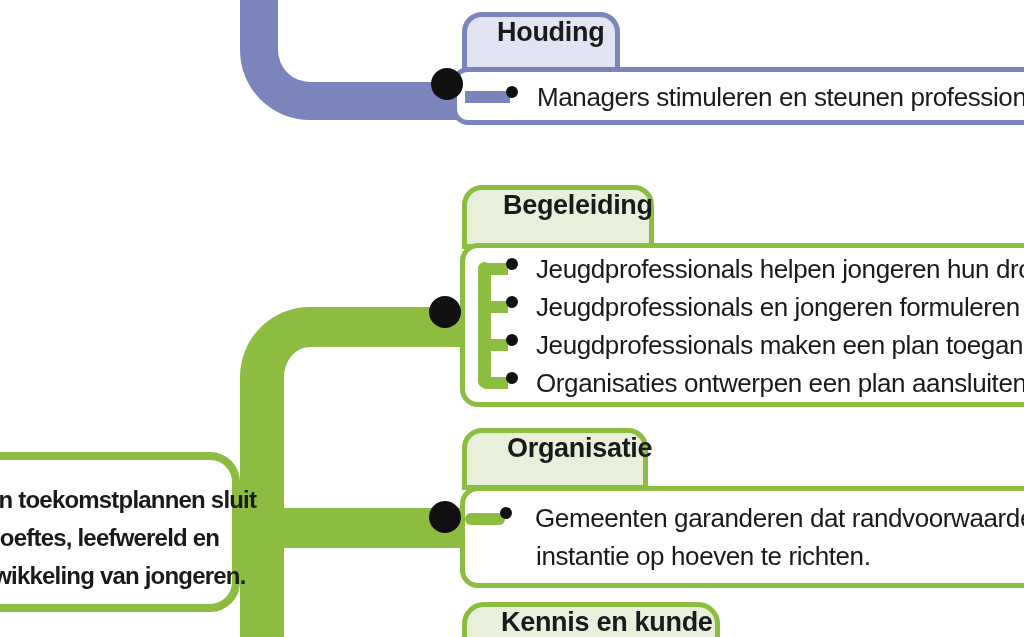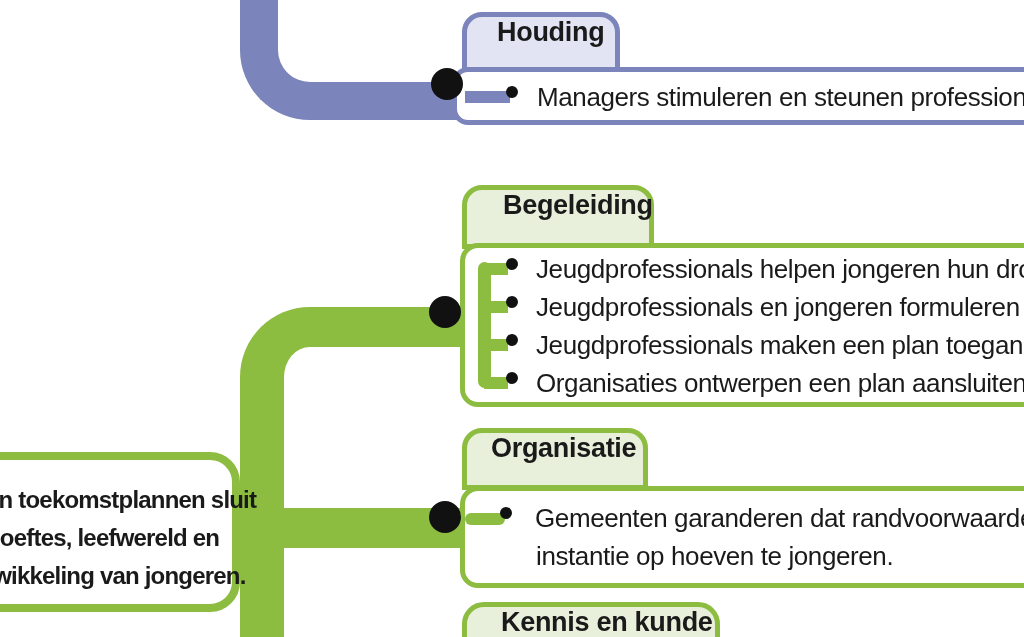--- a/index.html
+++ b/index.html
@@ -42,21 +42,21 @@
   
   .hdr{
     z-index:1;display:flex;
     border-radius:20px 20px 0 0;font-weight:700;font-size:27px;
     letter-spacing:-0.3px;white-space:nowrap;
   }
   .hdr-purple{background:var(--purple_light);border:5px solid var(--purple);}
   .hdr-green{background:var(--green_light);border:5px solid var(--green);}
   .hdr-houding{left:462px;top:12px;width:158px;height:62px;padding-left:30px;}
   .hdr-begeleiding{left:462px;top:185px;width:192px;height:64px;padding-left:36px;}
-  .hdr-organisatie{left:462px;top:428px;width:186px;height:62px;padding-left:24px;}
+  .hdr-organisatie{left:462px;top:428px;width:186px;height:62px;padding-left:40px;}
   .hdr-kennis{left:462px;top:602px;width:258px;height:70px;padding-left:34px;border-radius:22px;}
 
   
   .content{z-index:2;background:#fff;}
   .content-houding{left:452px;top:67px;width:650px;height:58px;border:5px solid var(--purple);border-radius:16px;}
   .content-begeleiding{left:460px;top:243px;width:660px;height:164px;border:5px solid var(--green);border-radius:18px;}
   .content-organisatie{left:460px;top:486px;width:660px;height:102px;border:5px solid var(--green);border-radius:18px;}
 
   
   .node{
@@ -124,20 +124,20 @@
 
   <div class="abs node" style="left:429px;top:296px;"></div>
 
   <div class="abs hdr hdr-green hdr-organisatie">
     <span>Organisatie</span>
   </div>
   <div class="abs content content-organisatie"></div>
   <div class="abs stub stub-green" style="left:465px;top:513px;width:40px;height:12px;border-radius:6px;"></div>
   <div class="abs bullet" style="left:500px;top:507px;"></div>
   <div class="abs item" style="left:535px;top:504px;">Gemeenten garanderen dat randvoorwaarden</div>
-  <div class="abs item" style="left:536px;top:542px;">instantie op hoeven te jongeren.</div>
+  <div class="abs item" style="left:536px;top:542px;">instantie op hoeven te richten.</div>
   <div class="abs node" style="left:429px;top:501px;"></div>
 
   <div class="abs hdr hdr-green hdr-kennis">
     <span>Kennis en kunde</span>
   </div>
 
 </div>
 
 </body></html>

